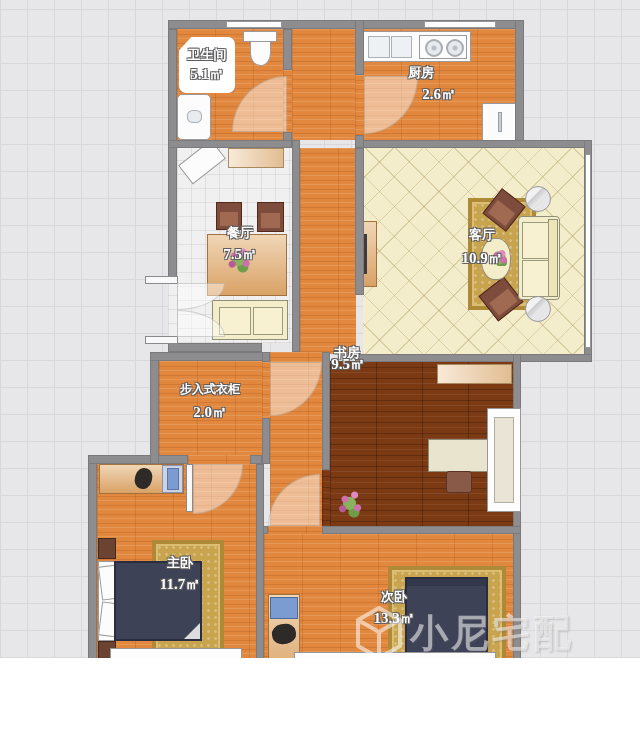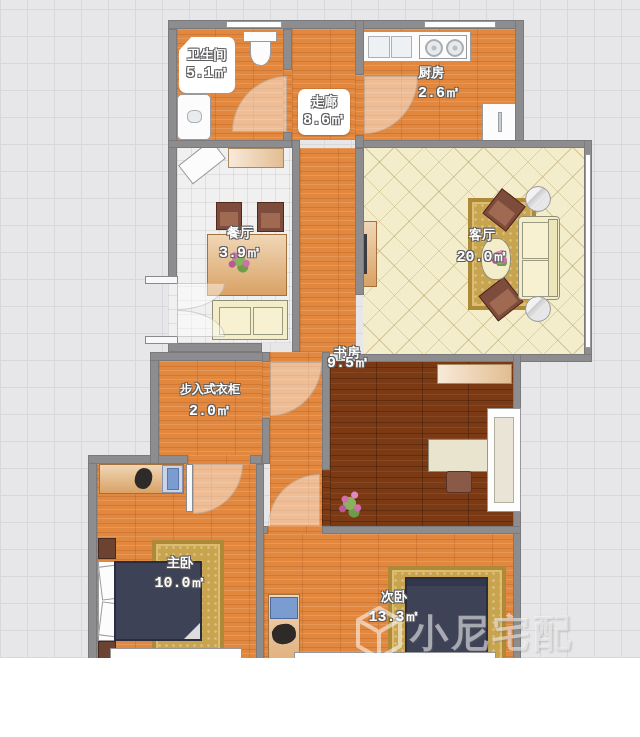--- a/index.html
+++ b/index.html
@@ -69,21 +69,21 @@
       radial-gradient(circle at 22% 65%,#b85a9a 3px,transparent 4px),
       radial-gradient(circle at 45% 48%,#86b35c 6px,transparent 7px),
       radial-gradient(circle at 60% 75%,#6f9c4a 5px,transparent 6px);}
   .dark-blob{background:#2e2a28;border-radius:45%;}
   .burner{position:absolute;border-radius:50%;border:2px solid #a7adb3;background:radial-gradient(#b9bfc5 2px,#e6eaed 3px);}
   .basin{position:absolute;background:#eef1f3;border:1px solid #aab0b5;}
   
   .lbl{position:absolute;font-weight:bold;color:#fff;text-align:center;white-space:nowrap;
     text-shadow:-1px -1px 0 #5d5d5f,1px -1px 0 #5d5d5f,-1px 1px 0 #5d5d5f,1px 1px 0 #5d5d5f;}
   .lbl-name{font-size:13px;line-height:18px;}
-  .lbl-area{font-size:15px;line-height:20px;font-family:Liberation Mono, monospace;}
+  .lbl-area{font-size:15px;line-height:20px;font-family:Liberation Serif, serif;}
   .board{position:absolute;background:#fff;border-radius:7px;box-shadow:0 1px 2px rgba(0,0,0,.25);
     display:flex;flex-direction:column;align-items:center;justify-content:center;}
   .notch{clip-path:polygon(22% 0,100% 0,100% 100%,0 100%,0 24%);}
   
   .wm{position:absolute;display:flex;align-items:center;gap:8px;color:rgba(255,255,255,.52);
     text-shadow:1px 1px 2px rgba(110,110,110,.35);font-weight:bold;font-size:38px;letter-spacing:3px;}
   .fold{position:absolute;width:0;height:0;}
 </style>
 </head>
 <body>
@@ -246,36 +246,32 @@
   <div class="abs arc arc-br" style="left:364px;top:76px;width:54px;height:58px;"></div>
   <div class="abs arc arc-br" style="left:270px;top:362px;width:52px;height:54px;"></div>
   <div class="abs leaf" style="left:186px;top:464px;width:7px;height:48px;"></div>
   <div class="abs arc arc-br" style="left:193px;top:464px;width:50px;height:50px;"></div>
   <div class="abs arc arc-tl" style="left:268px;top:474px;width:52px;height:52px;"></div>
 
   <div class="board notch" style="left:179px;top:37px;width:56px;height:56px;">
     <div class="lbl lbl-name" style="position:static;">卫生间</div>
     <div class="lbl lbl-area" style="position:static;">5.1㎡</div>
   </div>
-  <div class="board" style="left:298px;top:89px;width:52px;height:46px;">
-    <div class="lbl lbl-name" style="position:static;">走廊</div>
-    <div class="lbl lbl-area" style="position:static;">8.6㎡</div>
-  </div>
-  <div class="lbl lbl-name" style="left:402px;top:64px;width:58px;">厨房</div>
+  <div class="lbl lbl-name" style="left:392px;top:64px;width:58px;">厨房</div>
   <div class="lbl lbl-area" style="left:410px;top:84px;width:58px;">2.6㎡</div>
   <div class="lbl lbl-name" style="left:448px;top:226px;width:68px;">客厅</div>
-  <div class="lbl lbl-area" style="left:444px;top:248px;width:76px;">20.0㎡</div>
+  <div class="lbl lbl-area" style="left:444px;top:248px;width:76px;">10.9㎡</div>
   <div class="lbl lbl-name" style="left:210px;top:224px;width:60px;">餐厅</div>
-  <div class="lbl lbl-area" style="left:208px;top:244px;width:64px;">3.9㎡</div>
+  <div class="lbl lbl-area" style="left:208px;top:244px;width:64px;">7.5㎡</div>
   <div class="lbl lbl-name" style="left:316px;top:344px;width:62px;">书房</div>
   <div class="lbl lbl-area" style="left:314px;top:354px;width:68px;">9.5㎡</div>
   <div class="lbl lbl-name" style="left:162px;top:380px;width:96px;font-size:12px;">步入式衣柜</div>
   <div class="lbl lbl-area" style="left:186px;top:402px;width:48px;">2.0㎡</div>
   <div class="lbl lbl-name" style="left:154px;top:554px;width:52px;">主卧</div>
-  <div class="lbl lbl-area" style="left:150px;top:574px;width:60px;">10.0㎡</div>
+  <div class="lbl lbl-area" style="left:150px;top:574px;width:60px;">11.7㎡</div>
   <div class="lbl lbl-name" style="left:366px;top:588px;width:56px;">次卧</div>
   <div class="lbl lbl-area" style="left:362px;top:608px;width:64px;">13.3㎡</div>
 
   <div class="wm" style="left:356px;top:606px;">
     <svg width="46" height="54" viewBox="0 0 46 54">
       <path d="M23 2 L44 14 V40 L23 52 L2 40 V14 Z M2 14 L23 26 L44 14 M23 26 V52" fill="none" stroke="rgba(255,255,255,0.55)" stroke-width="4" stroke-linejoin="round"></path>
     </svg>
     <span>小尼宅配</span>
   </div>
 

